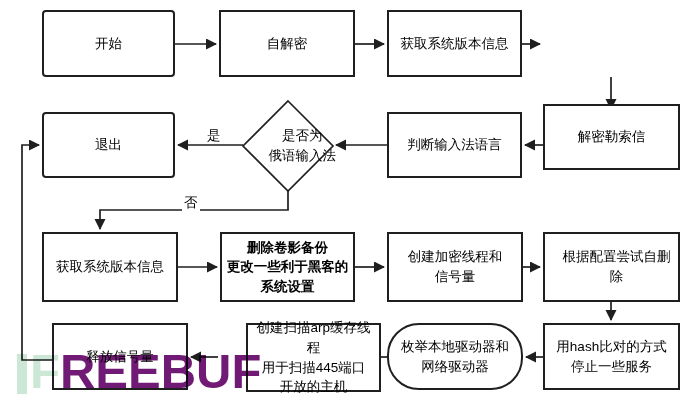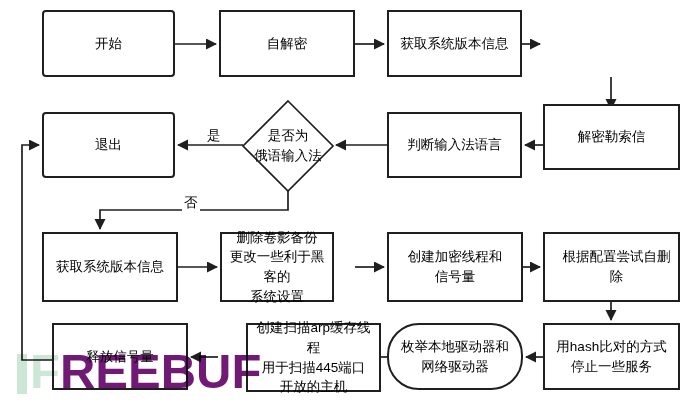--- a/index.html
+++ b/index.html
@@ -9,21 +9,21 @@
   }
   .edges{position:absolute;left:0;top:0;z-index:1;}
   .node{
     position:absolute;z-index:2;box-sizing:border-box;
     background:#ffffff;border:2px solid #1f1f1f;
     display:flex;align-items:center;justify-content:center;text-align:center;
     font-size:13.5px;line-height:1.45;color:#000;
     white-space:pre-line;padding:2px;
   }
   .node.rounded{border-radius:4px;}
-  .node.ghost{border:none;background:transparent;z-index:3;}
+  .node.ghost{border:none;background:transparent;z-index:3;justify-content:flex-end;}
   .edge-label{
     position:absolute;z-index:3;background:#ffffff;color:#000;
     font-size:13.5px;line-height:1;padding:1px 2px;
   }
   .watermark{
     position:absolute;left:17px;top:349px;z-index:5;
     display:flex;align-items:flex-end;
     font-weight:bold;font-size:49px;line-height:0.92;letter-spacing:0px;
     mix-blend-mode:multiply;pointer-events:none;
   }
@@ -70,21 +70,21 @@
   <div class="node rounded" style="left:42px;top:112px;width:133px;height:66px;"><span>退出</span></div>
   <div class="node ghost" style="left:238px;top:120px;width:100px;height:52px;"><span>是否为
 俄语输入法</span></div>
   <div class="node" style="left:387px;top:112px;width:135px;height:66px;"><span>判断输入法语言</span></div>
   <div class="node" style="left:543px;top:104px;width:137px;height:66px;"><span>解密勒索信</span></div>
 
   <div class="edge-label" style="left:205px;top:128px;">是</div>
   <div class="edge-label" style="left:182px;top:195px;">否</div>
 
   <div class="node" style="left:42px;top:232px;width:136px;height:70px;"><span>获取系统版本信息</span></div>
-  <div class="node" style="left:220px;top:232px;width:114px;height:70px;"><span>删除卷影备份
+  <div class="node" style="left:220px;top:232px;width:135px;height:70px;font-weight:bold;"><span>删除卷影备份
 更改一些利于黑客的
 系统设置</span></div>
   <div class="node" style="left:387px;top:232px;width:136px;height:70px;"><span>创建加密线程和
 信号量</span></div>
   <div class="node" style="left:543px;top:232px;width:137px;height:70px;padding-left:12px;"><span>根据配置尝试自删除</span></div>
 
   <div class="node" style="left:52px;top:323px;width:136px;height:67px;text-align:center;"><span>释放信号量</span></div>
   <div class="node" style="left:218px;top:323px;width:135px;height:69px;margin-left:28px;"><span>创建扫描arp缓存线程
 用于扫描445端口
 开放的主机</span></div>

